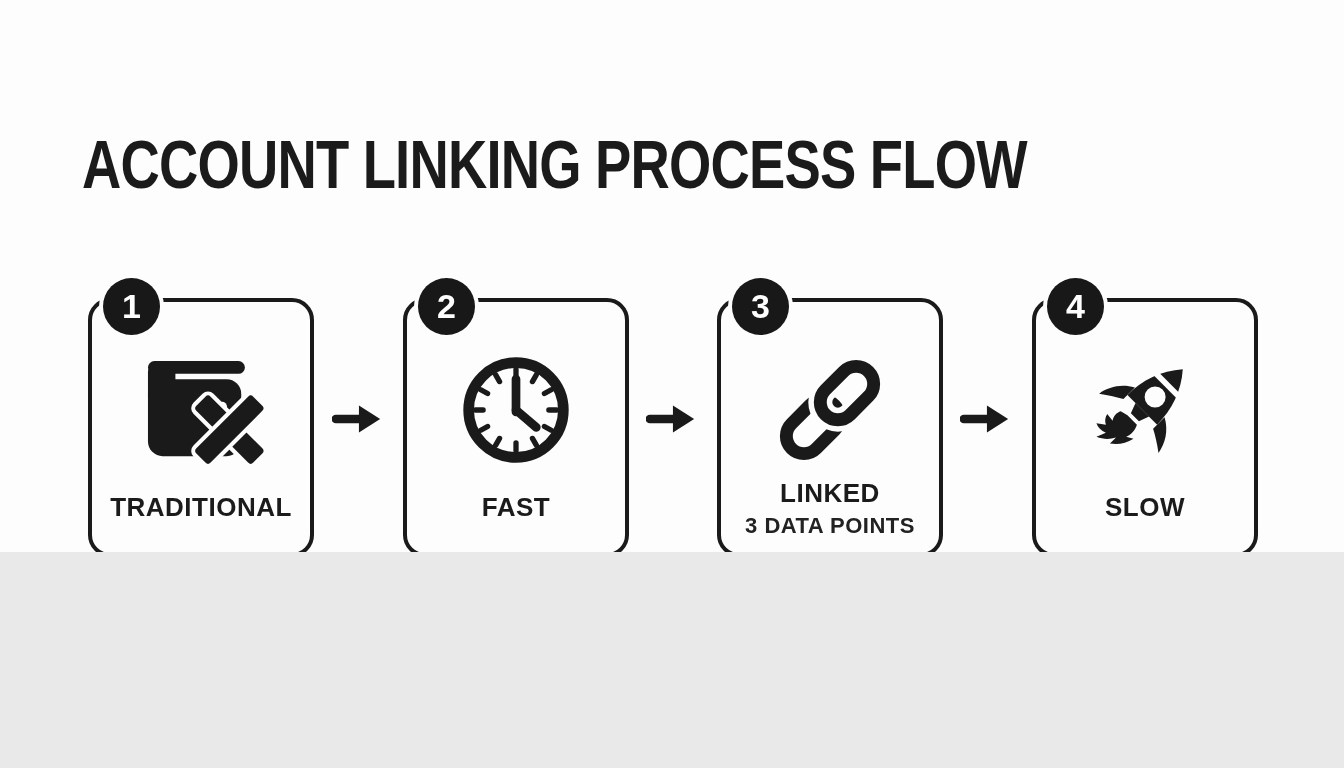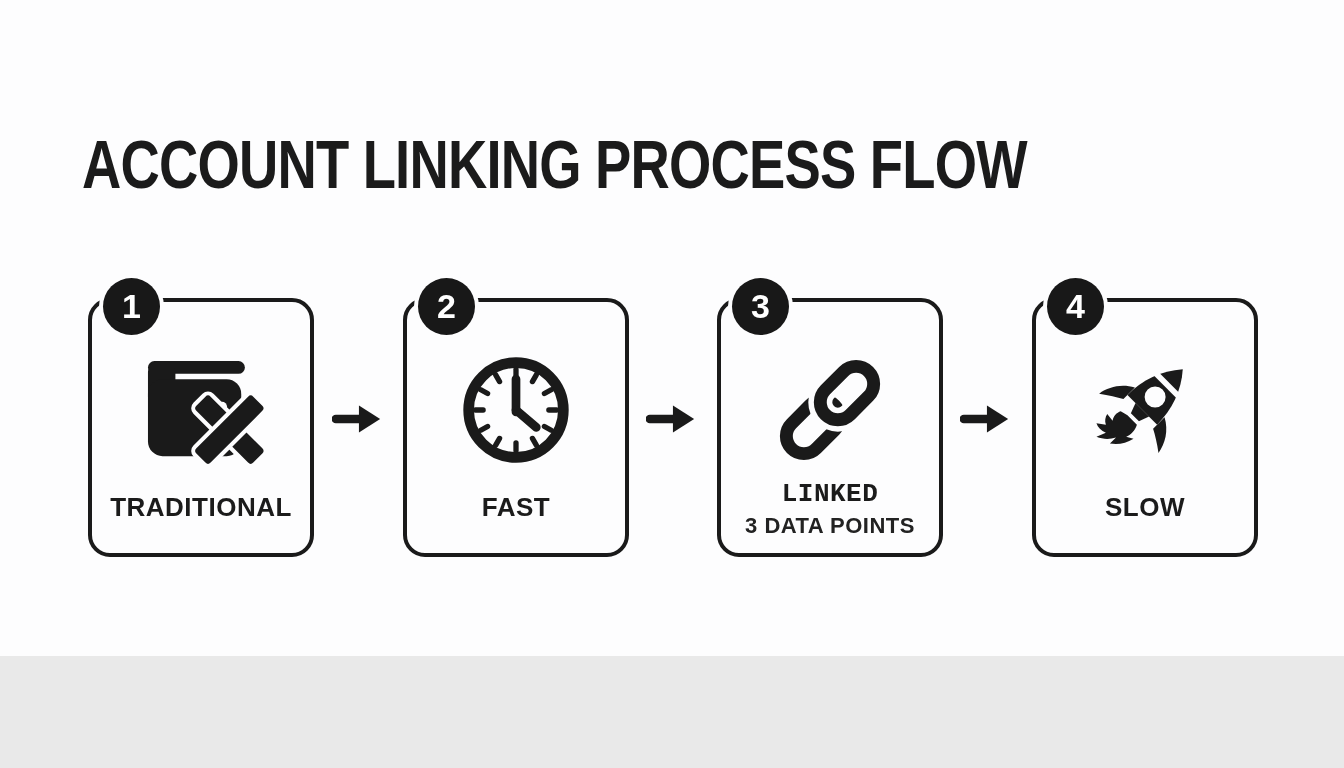--- a/index.html
+++ b/index.html
@@ -1,18 +1,18 @@
 <!DOCTYPE html>
 <html><head>
 <meta charset="utf-8">
 <style>
   html,body{margin:0;padding:0;}
   body{font-family:"Liberation Sans", sans-serif; background:#e9e9e9;}
   .canvas{
-    position:relative; width:1344px; height:656px; overflow:hidden;
+    position:relative; width:1344px; height:552px; overflow:hidden;
     background:#fdfdfe; color:#1a1a1a;
   }
   .title{
     position:absolute; left:82px; top:130px; margin:0;
     font-size:68px; font-weight:bold; letter-spacing:-1px; line-height:1;
     color:#1b1b1b; white-space:nowrap;
     transform:scaleX(0.80); transform-origin:left center;
   }
   .flow{ position:absolute; left:88px; top:298px; width:1170px; height:260px; }
   .step{
@@ -28,21 +28,21 @@
     color:#ffffff; font-size:34px; font-weight:bold;
   }
   .icon-wrap{
     position:absolute; left:0; right:0; top:40px; height:135px;
     display:flex; align-items:center; justify-content:center;
   }
   .label{
     position:absolute; left:0; right:0; bottom:30px; text-align:center;
     font-size:26px; font-weight:bold; letter-spacing:0.5px; color:#1b1b1b;
   }
-  .step-3 .label{ bottom:44px;font-family:Liberation Mono, monospace; }
+  .step-3 .label{ bottom:44px; }
   .sublabel{
     position:absolute; left:0; right:0; bottom:14px; text-align:center;
     font-size:22px; font-weight:700; letter-spacing:0.5px; color:#222222;
   }
   .arrow{
     position:absolute; top:103px; width:52px; height:36px;
     display:flex; align-items:center; justify-content:center;
   }
   .arrow-1{left:244px;} .arrow-2{left:558px;} .arrow-3{left:872px;}
 </style>

